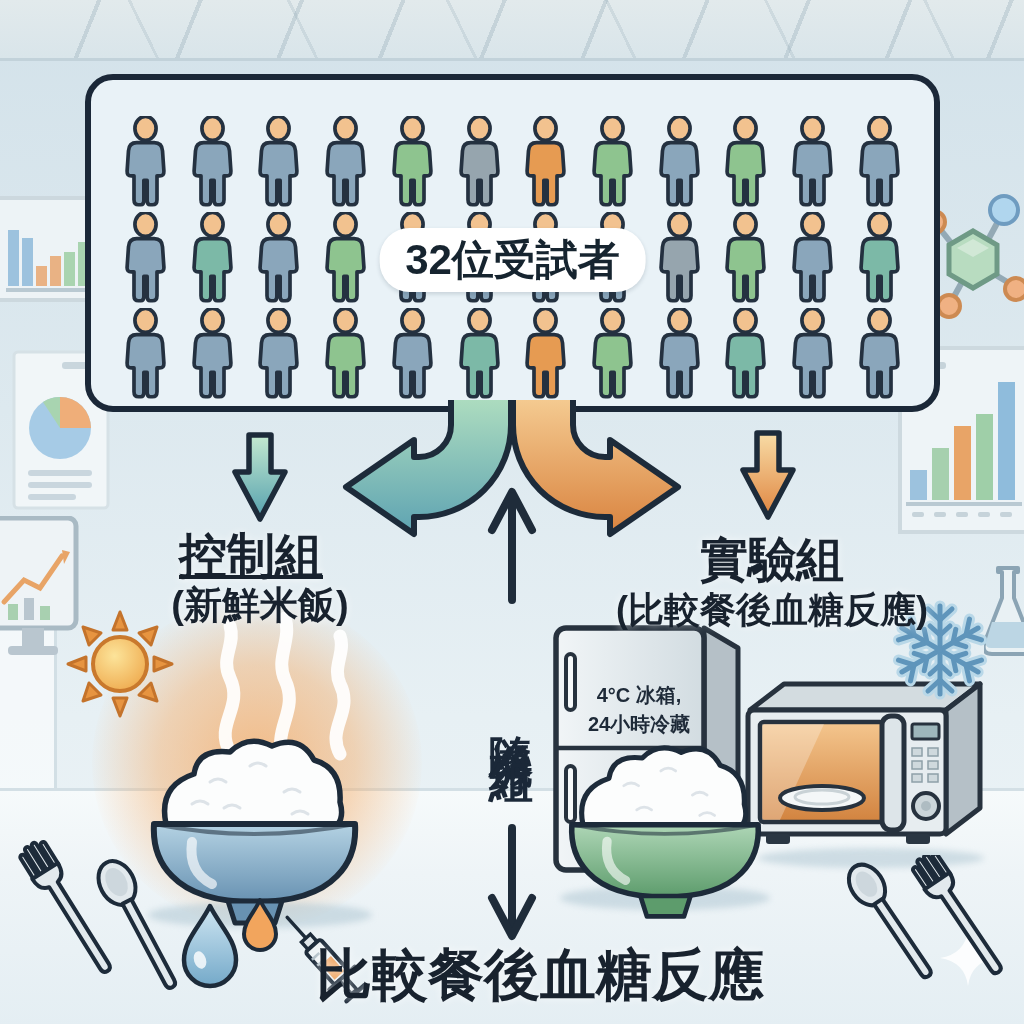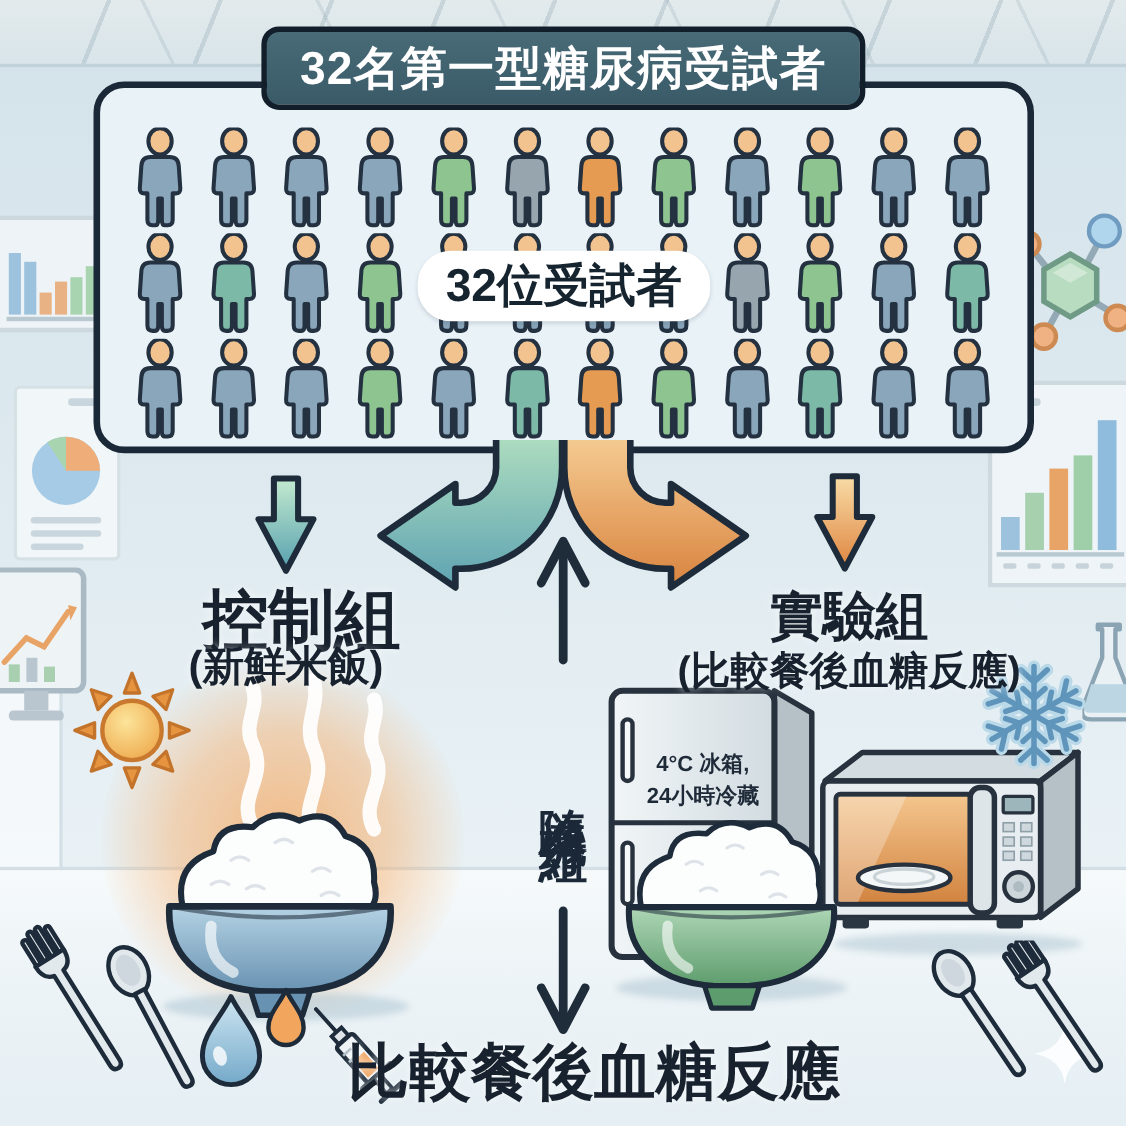--- a/index.html
+++ b/index.html
@@ -278,21 +278,20 @@
           </svg>
           <svg viewBox="0 0 60 100" width="57" height="92">
             <ellipse cx="30" cy="13.5" rx="11.5" ry="13" fill="#f2c28f" stroke="#243140" stroke-width="4"></ellipse>
             <path d="M20.5,29 H39.5 Q48,29 48.5,38 L50,60 Q50.3,65 45.5,65 H42.5 L42.5,91 Q42.5,96.5 37.5,96.5 H35 Q31.8,96.5 31.8,91.5 V70 H28.2 V91.5 Q28.2,96.5 25,96.5 H22.5 Q17.5,96.5 17.5,91 V65 H14.5 Q9.7,65 10,60 L11.5,38 Q12,29 20.5,29 Z" fill="#8aa6bb" stroke="#243140" stroke-width="4" stroke-linejoin="round"></path>
           </svg>
         </div>
       </div>
     <div class="pill">32位受試者</div>
   </div>
 
-  <div class="abs banner">32名第一型糖尿病受試者</div>
 
   <svg class="abs" style="left:330px;top:400px;z-index:5" width="394" height="160" viewBox="0 0 394 160">
     <defs>
       <linearGradient id="gTeal" x1="0" y1="0" x2="0" y2="1">
         <stop offset="0" stop-color="#b2e0c0"></stop>
           <stop offset="1" stop-color="#5ea3b2"></stop>
       </linearGradient>
       <linearGradient id="gOrange" x1="0" y1="0" x2="0" y2="1">
         <stop offset="0" stop-color="#f6cf96"></stop>
           <stop offset="1" stop-color="#d9833f"></stop>
@@ -324,21 +323,21 @@
   <svg class="abs" style="left:478px;top:484px;z-index:6" width="68" height="466" viewBox="0 0 68 466">
     <g fill="none" stroke="#1f2c3a" stroke-width="8" stroke-linecap="round" stroke-linejoin="round">
       <path d="M14,46 L34,8 L54,46"></path>
       <line x1="34" y1="12" x2="34" y2="116"></line>
       <line x1="34" y1="344" x2="34" y2="446"></line>
       <path d="M14,414 L34,452 L54,414"></path>
     </g>
   </svg>
   <div class="v-label" style="left:485px;top:602px;width:54px;height:232px;font-size:44px;">隨機分組</div>
 
-  <div class="h-label" style="left:124px;top:524px;width:300px;font-size:60px;">控制組</div>
+  <div class="h-label" style="left:101px;top:524px;width:300px;font-size:48px;text-decoration:underline;">控制組</div>
   <div class="h-label" style="left:622px;top:528px;width:300px;font-size:48px;">實驗組</div>
   <div class="h-label" style="left:90px;top:580px;width:340px;font-size:38px;">(新鮮米飯)</div>
   <div class="h-label" style="left:592px;top:586px;width:360px;font-size:36px;">(比較餐後血糖反應)</div>
 
   <svg class="abs" style="left:64px;top:608px;z-index:4" width="112" height="112" viewBox="0 0 112 112">
     <defs>
         <radialGradient id="gSun" cx=".4" cy=".35" r=".8">
       <stop offset="0" stop-color="#fce49a"></stop>
           <stop offset="1" stop-color="#eda345"></stop>
         </radialGradient>

